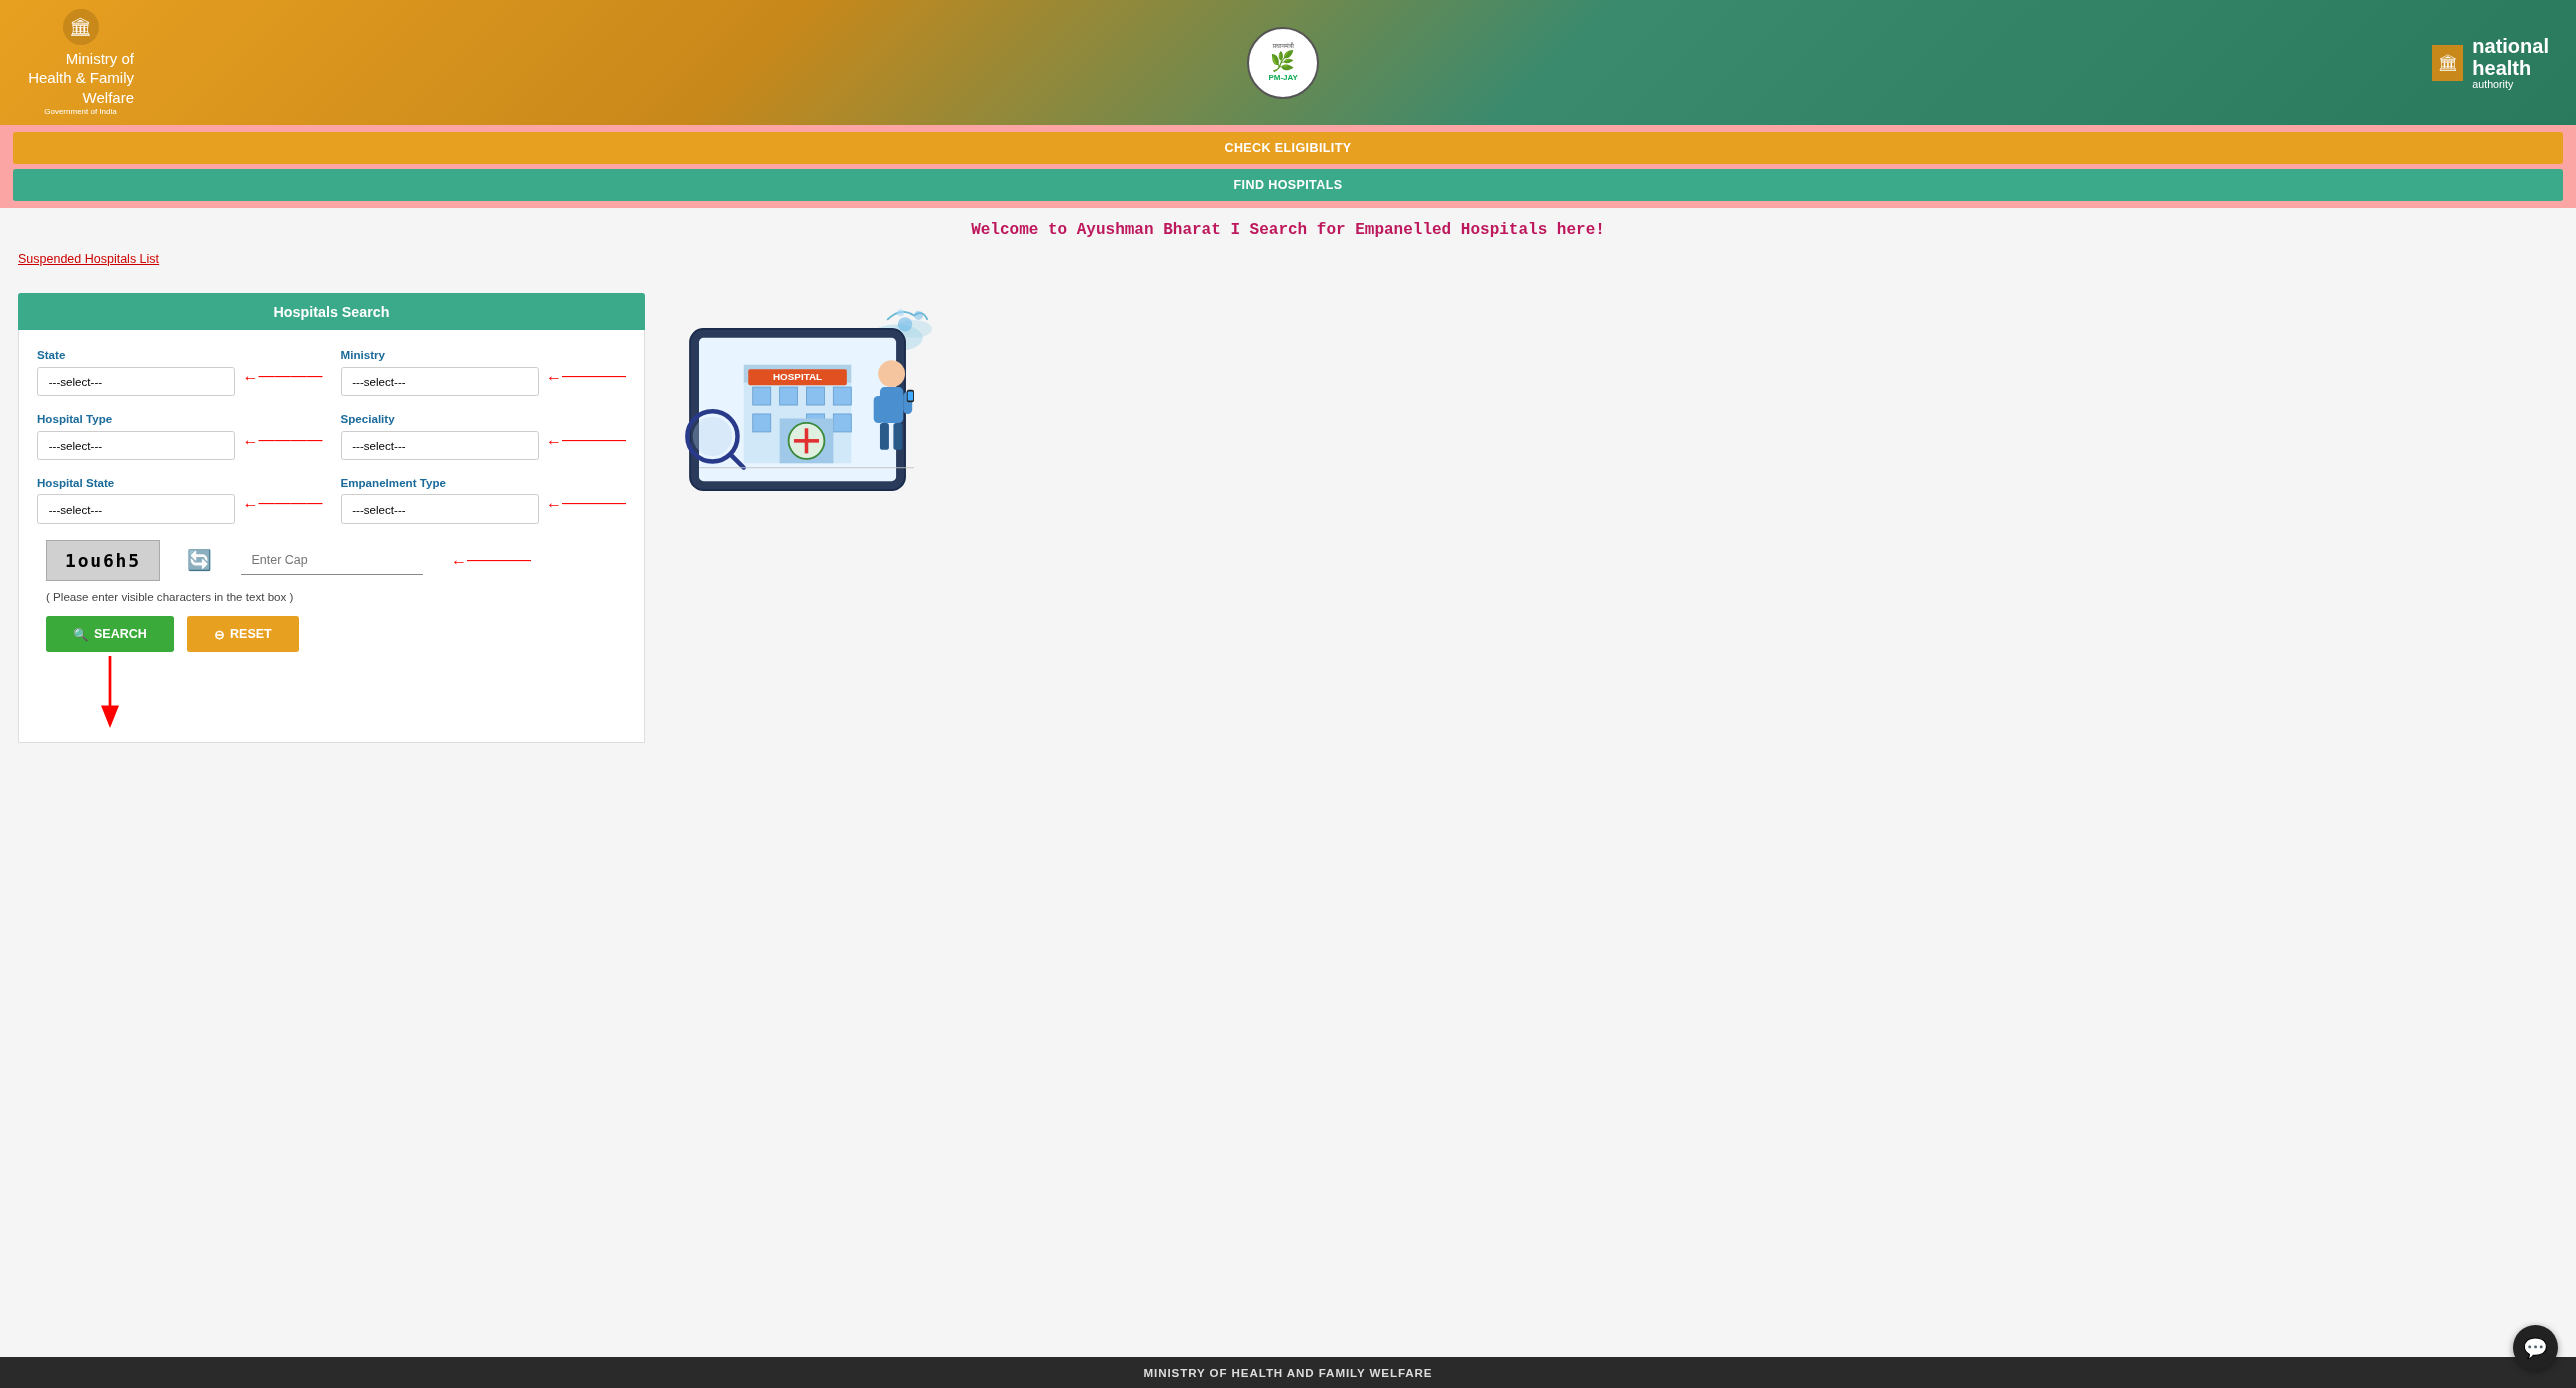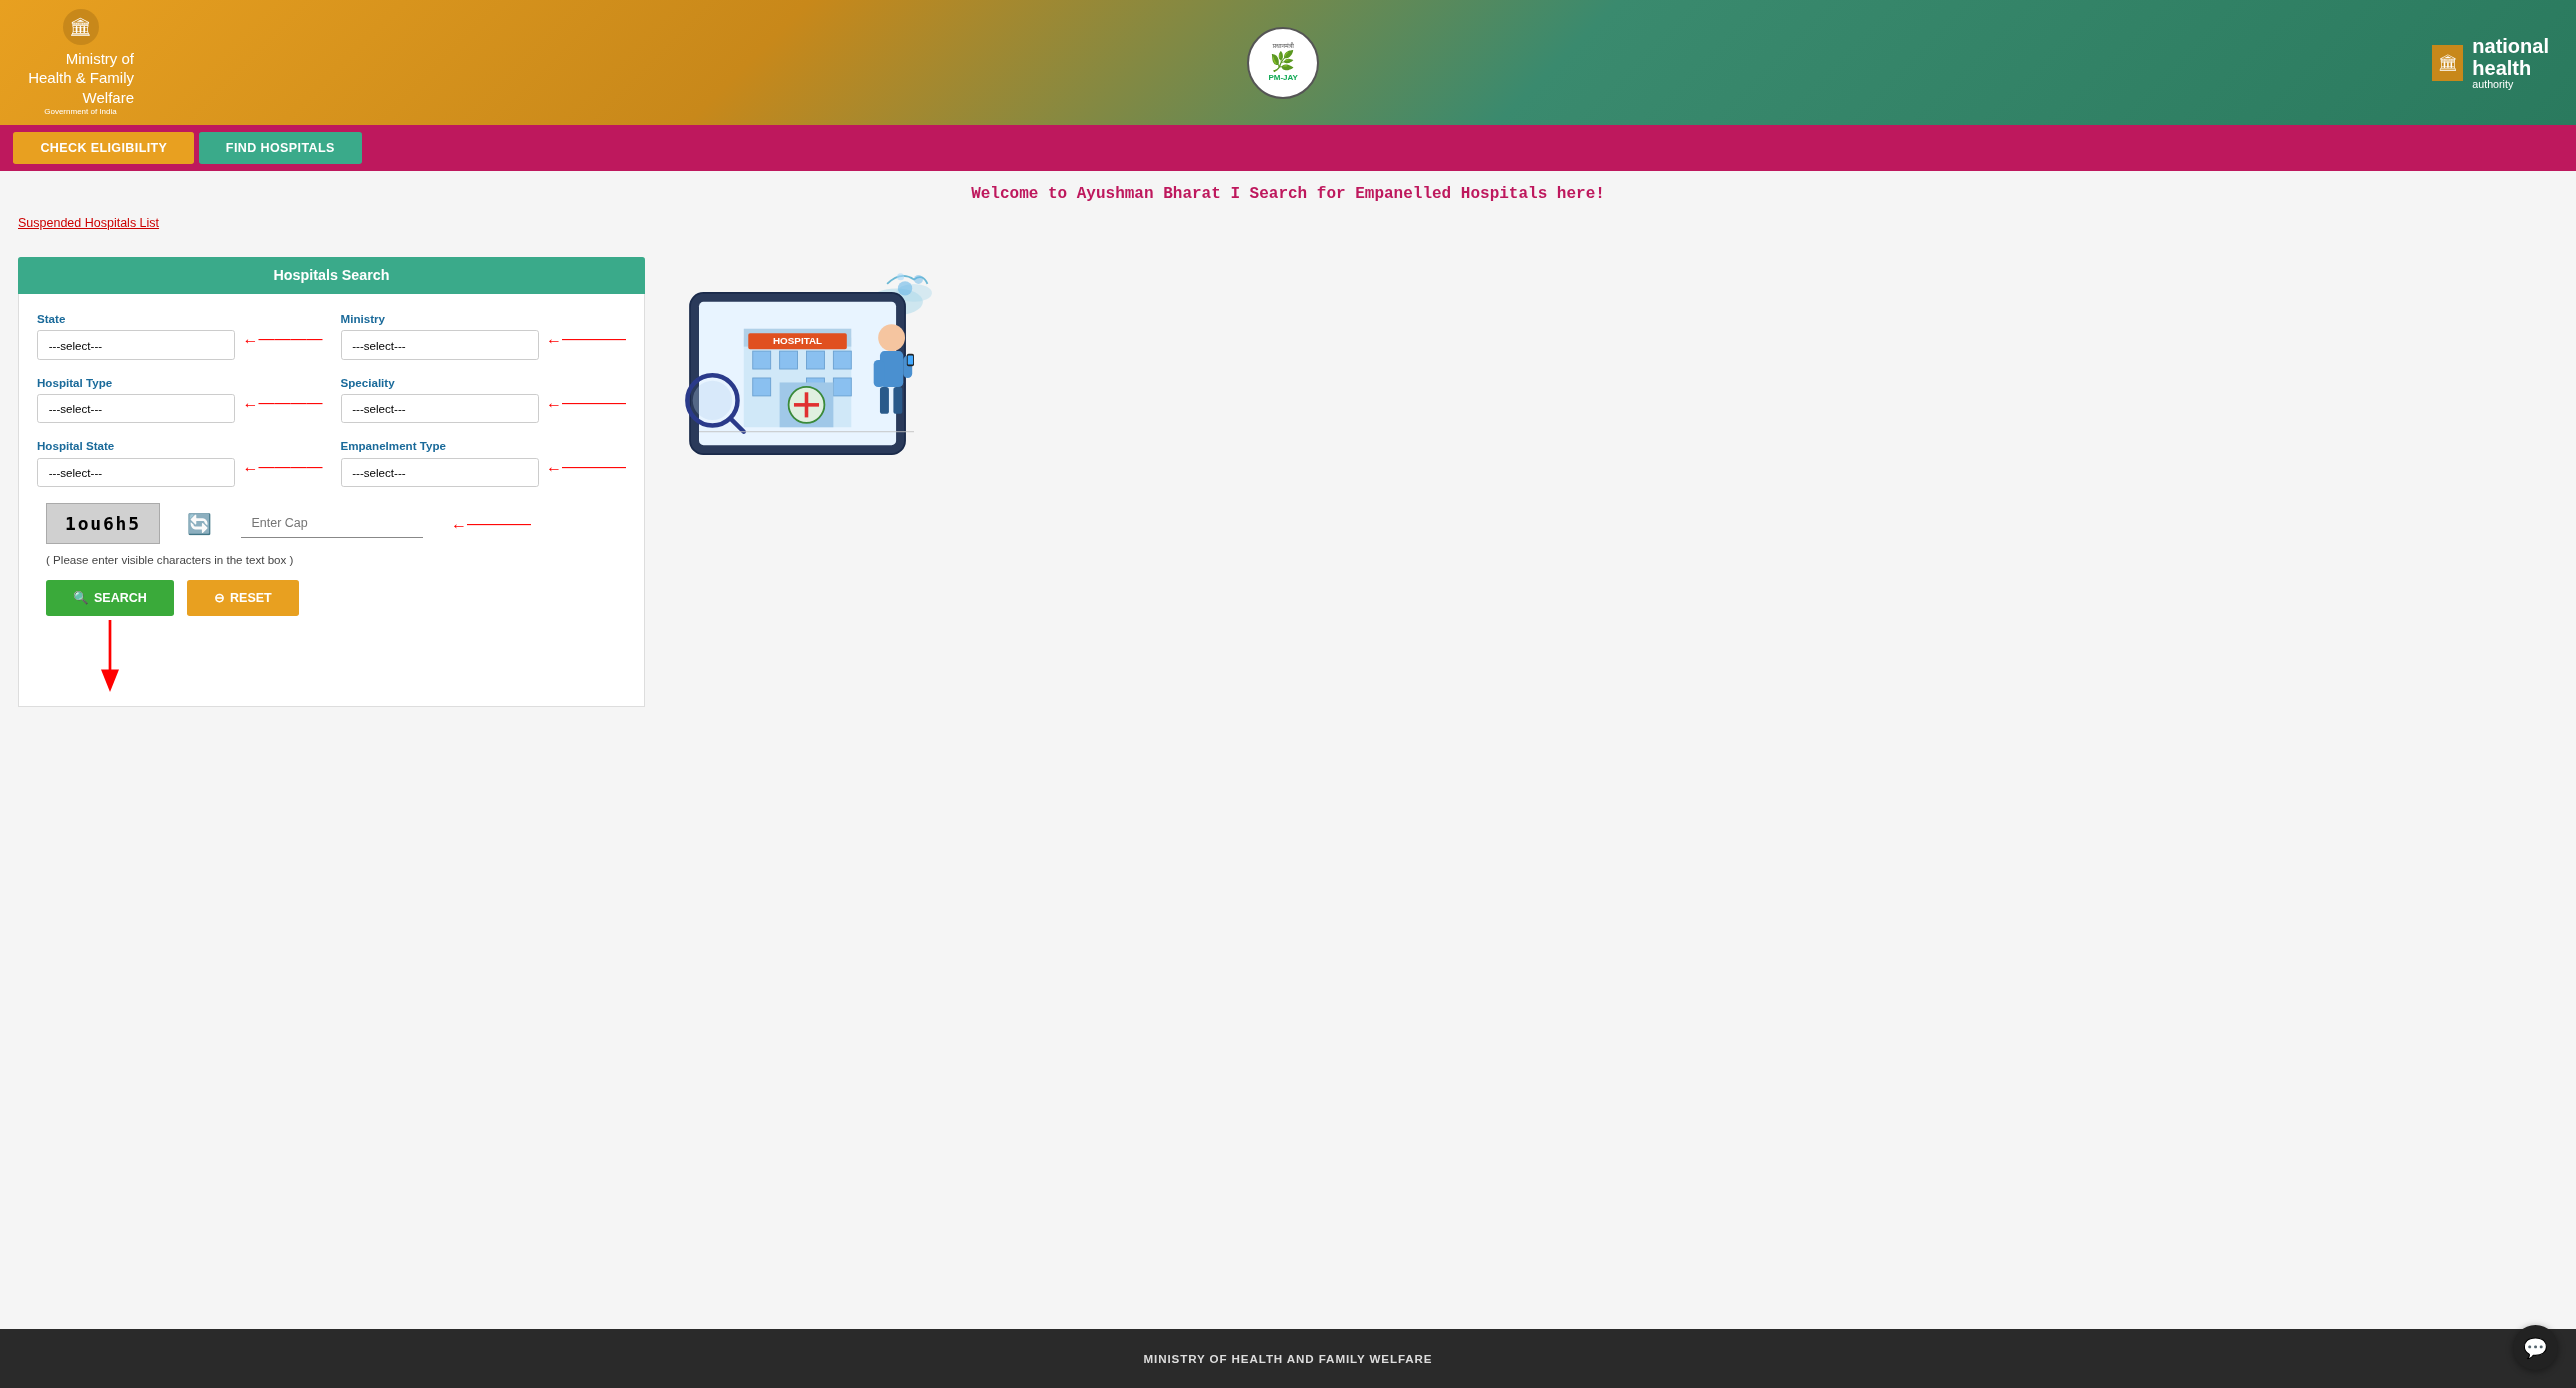--- a/index.html
+++ b/index.html
@@ -48,24 +48,25 @@
       width: 31px; height: 36px;
       background: #c8881a;
       display: flex; align-items: center; justify-content: center;
       color: white; font-size: 16px;
     }
     .nha-text { color: white; font-size: 20px; font-weight: bold; line-height: 1.1; }
     .nha-text span { font-size: 10.7px; font-weight: normal; display: block; }
 
     
     .navbar {
-      background: #be185d;
+      background: #fca5a5;
       display: flex;
       padding: 7.2px 13.4px;
       gap: 4.5px;
+      flex-direction: column;
     }
     .nav-btn {
       padding: 9px 27px;
       border: none;
       cursor: pointer;
       font-size: 12.5px;
       font-weight: bold;
       letter-spacing: 0.4px;
       border-radius: 2.7px;
       color: white;
@@ -245,21 +246,21 @@
     .search-btn-wrapper {
       position: relative;
       display: inline-block;
     }
 
     
     .footer {
       background: #2a2a2a;
       color: #ddd;
       text-align: center;
-      padding: 23px;
+      padding: 9px;
       font-size: 11.6px;
       font-weight: bold;
       letter-spacing: 0.9px;
     }
 
     
     .chat-bubble {
       position: fixed;
       bottom: 18px;
       right: 18px;

